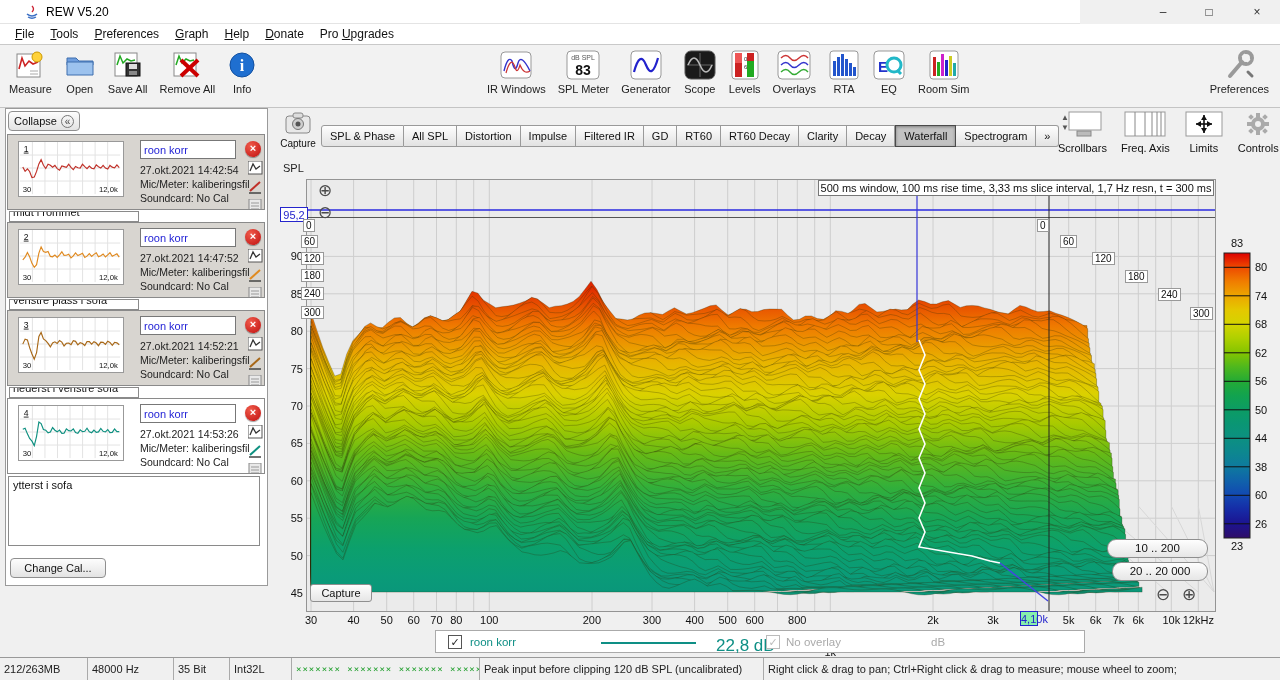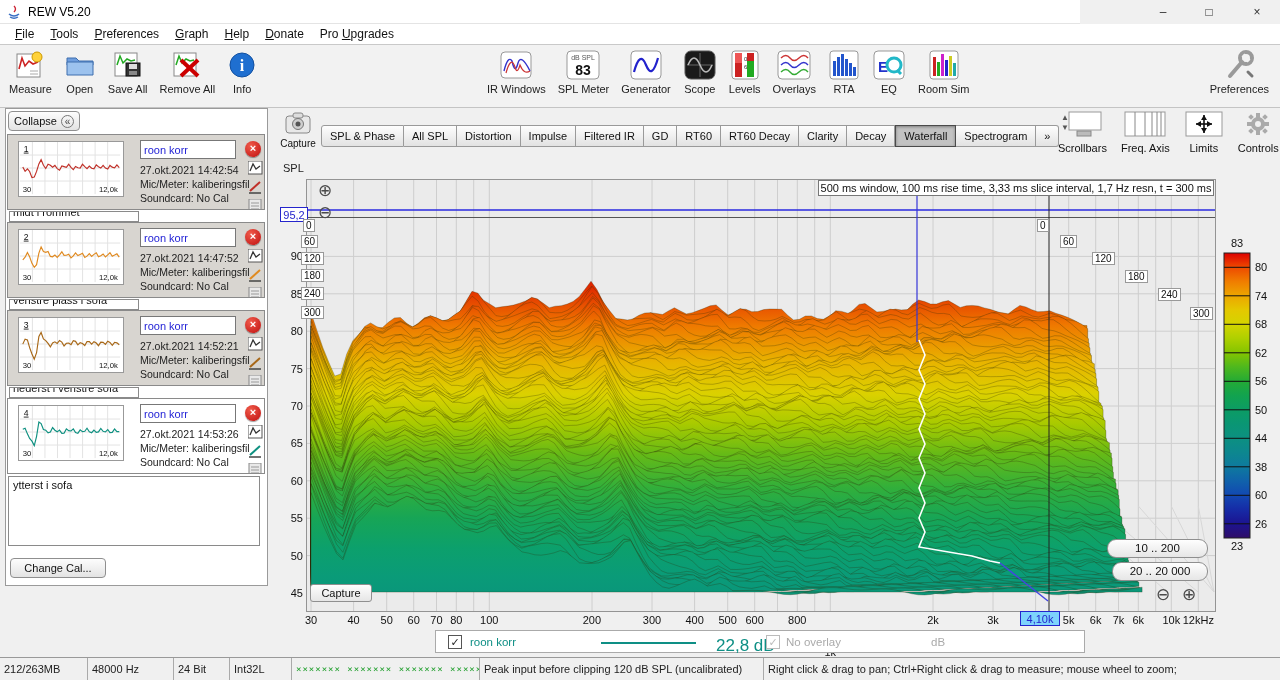--- a/index.html
+++ b/index.html
@@ -1,19 +1,19 @@
 <!DOCTYPE html>
 <html><head>
 <meta charset="utf-8">
 <style>
 *{margin:0;padding:0;box-sizing:border-box}
 html,body{width:1280px;height:680px;font-family:"Liberation Sans",sans-serif;background:#f0f0f0;overflow:hidden;position:relative;font-size:11px;color:#111}
 .abs{position:absolute}
 
-#titlebar{left:0;top:0;width:1080px;height:24px;background:#fff;border-bottom:1px solid #e4e4e4;display:flex;align-items:center;padding-left:6px}
+#titlebar{left:0;top:0;width:1080px;height:24px;background:#fff;border-bottom:1px solid #e4e4e4;display:flex;align-items:center;padding-left:24px}
 #titlebar .ttl{margin-left:6px;font-size:12px;color:#000}
 .winbtn{position:absolute;top:0;width:46px;height:24px;text-align:center;line-height:24px;font-size:12px;color:#333;cursor:default}
 
 #menubar{left:0;top:24px;width:1280px;height:21px;background:#fff;border-bottom:1px solid #c9c9c9;display:flex;align-items:center;padding-left:8px;gap:2px}
 .menuitem{padding:2px 7px;font-size:12px;color:#111}
 .menuitem u{text-decoration:underline}
 
 #toolbar{left:0;top:45px;width:1280px;height:63px;background:#f2f2f2;border-bottom:1px solid #c4c4c4}
 .tgroup{position:absolute;top:2px;display:flex;gap:6px}
 .tbtn{display:flex;flex-direction:column;align-items:center;justify-content:flex-start;padding:1px 3px}
@@ -50,21 +50,21 @@
 .gtool .glab{font-size:11px;margin-top:2px;white-space:nowrap}
 
 #splTitle{left:283px;top:162px;font-size:11px;color:#222}
 #plotsvg{left:306px;top:179px}
 .gv{stroke:#cecece;stroke-width:1}
 .gd{stroke:#d7d7d7;stroke-width:1}
 .slice{fill:url(#wfgrad);stroke:rgba(42,42,8,.5);stroke-width:.55;stroke-linejoin:round}
 .ytick{position:absolute;width:26px;text-align:right;font-size:11px;color:#111}
 .xtick{position:absolute;width:44px;text-align:center;font-size:11px;color:#111}
 #cursorSpl{left:280px;top:207px;width:28px;height:15px;border:1px solid #2525cc;background:#fff;color:#2525cc;font-size:11px;text-align:center;line-height:14px}
-#cursorFreq{left:1020px;top:611px;width:40px;height:15px;border:1px solid #2525cc;background:#7dd3fc;color:#2525cc;font-size:11px;text-align:center;line-height:14px}
+#cursorFreq{left:1020px;top:611px;width:18px;height:15px;border:1px solid #2525cc;background:#86efac;color:#2525cc;font-size:11px;text-align:center;line-height:14px}
 #infobox{left:818px;top:180px;width:396px;height:16px;background:#fff;border:1px solid #777;font-size:11px;text-align:center;line-height:14px;white-space:nowrap}
 .slicelab{position:absolute;background:#fff;border:1px solid #999;font-size:10px;line-height:11px;padding:0 2px;color:#111}
 .zbtn{position:absolute;font-size:17px;color:#4a4a4a;line-height:17px}
 .rangebtn{position:absolute;height:19px;background:linear-gradient(#fefefe,#e6e6e6);border:1px solid #8f8f8f;border-radius:9px;text-align:center;font-size:11.5px;line-height:17px;color:#111}
 #generatebtn{left:310px;top:584px;width:62px;height:18px;background:linear-gradient(#fefefe,#e6e6e6);border:1px solid #8f8f8f;border-radius:3px;text-align:center;font-size:11px;line-height:16px}
 
 #cbTop,#cbBot{position:absolute;left:1220px;width:34px;text-align:center;font-size:11px}
 .cblab{position:absolute;left:1255px;font-size:11px;color:#111}
 
 #legendbox{left:435px;top:630px;width:650px;height:23px;background:#fff;border:1px solid #aaa}
@@ -848,18 +848,18 @@
   <div class="lline" style="background: rgb(14, 143, 133);"></div>
   <div class="lval" style="color: rgb(14, 143, 133);">22,8 dB</div>
   <div class="chk gray" style="left:330px">✓</div>
   <div class="loverlay">No overlay</div>
   <div class="lunit">dB</div>
 </div>
 
 <div id="statusbar" class="abs">
   <div class="scell" style="width:88px">212/263MB</div>
   <div class="scell" style="width:86px">48000 Hz</div>
-  <div class="scell" style="width:56px">24 Bit</div>
+  <div class="scell" style="width:56px">35 Bit</div>
   <div class="scell" style="width:62px">Int32L</div>
   <div class="scell" id="meterCell" style="width:188px">××××××× ×××××××  ××××××× ×××××××</div>
   <div class="scell" style="width:284px">Peak input before clipping 120 dB SPL (uncalibrated)</div>
   <div class="scell" style="flex:1;border-right:none">Right click &amp; drag to pan; Ctrl+Right click &amp; drag to measure; mouse wheel to zoom;</div>
 </div>
 
 </body></html>

